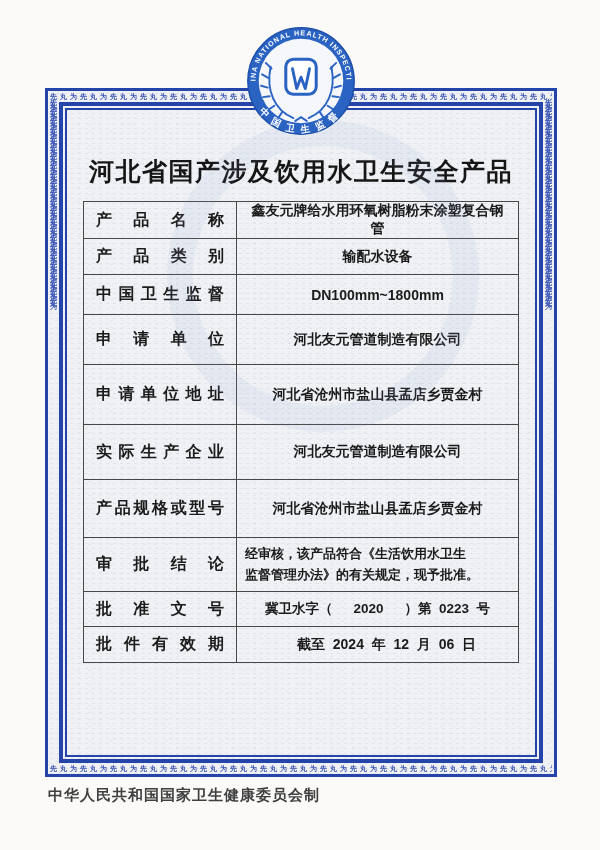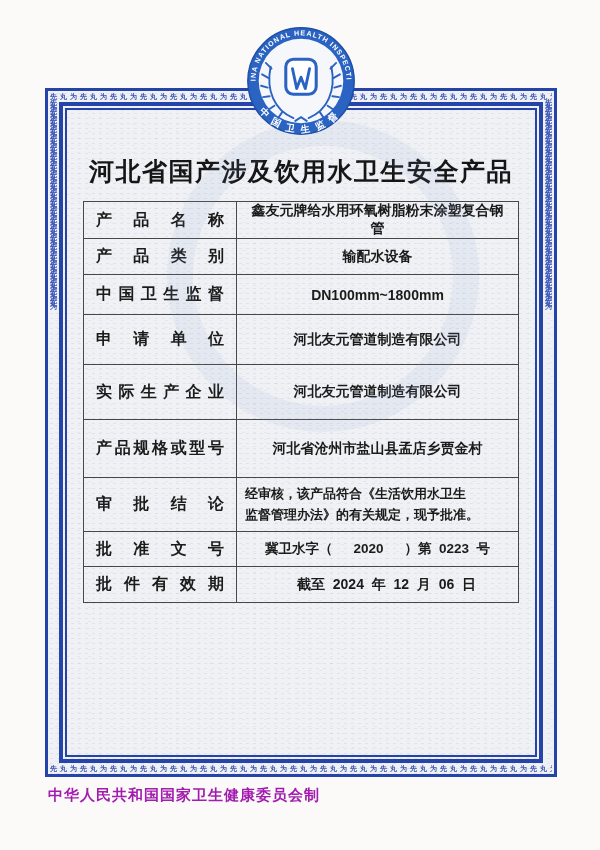--- a/index.html
+++ b/index.html
@@ -76,21 +76,21 @@
   tr.r10{height:34px;} tr.r11{height:36px;}
   tr.r8 td.value{text-align:left;white-space:pre-line;font-size:13px;line-height:1.55;}
   tr.r9 td.value{text-align:center;white-space:pre;font-size:13.5px;}
   tr.r10 td.value{text-align:center;white-space:pre;}
   tr.r11 td.value{white-space:pre;padding-left:26px;}
   
   .emblem{position:absolute;left:244px;top:24px;width:114px;height:114px;z-index:5;}
   
   .footer{
     position:absolute;left:48px;top:786px;
-    font-size:15px;font-weight:bold;letter-spacing:1px;color:#a21caf;
+    font-size:15px;font-weight:bold;letter-spacing:1px;color:#404040;
   }
 </style>
 </head>
 <body>
 
 <div class="page-indicator">共2页　第1页</div>
 
 <div class="frame">
   <div class="band band-top">先丸为先丸为先丸为先丸为先丸为先丸为先丸为先丸为先丸为先丸为先丸为先丸为先丸为先丸为先丸为先丸为先丸为先丸为</div>
   <div class="band band-bottom">先丸为先丸为先丸为先丸为先丸为先丸为先丸为先丸为先丸为先丸为先丸为先丸为先丸为先丸为先丸为先丸为先丸为先丸为</div>
@@ -110,20 +110,24 @@
           <td class="label">产品类别</td>
           <td class="value">输配水设备</td>
         </tr>
         <tr class="r3">
           <td class="label">中国卫生监督</td>
           <td class="value">DN100mm~1800mm</td>
         </tr>
         <tr class="r4">
           <td class="label">申请单位</td>
           <td class="value">河北友元管道制造有限公司</td>
+        </tr>
+        <tr class="r5">
+          <td class="label">申请单位地址</td>
+          <td class="value">河北省沧州市盐山县孟店乡贾金村</td>
         </tr>
         <tr class="r6">
           <td class="label">实际生产企业</td>
           <td class="value">河北友元管道制造有限公司</td>
         </tr>
         <tr class="r7">
           <td class="label">产品规格或型号</td>
           <td class="value">河北省沧州市盐山县孟店乡贾金村</td>
         </tr>
         <tr class="r8">

